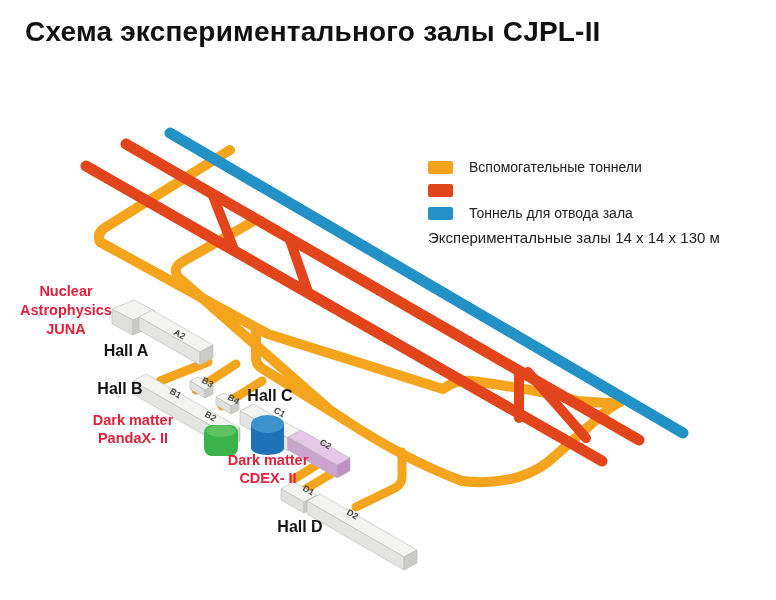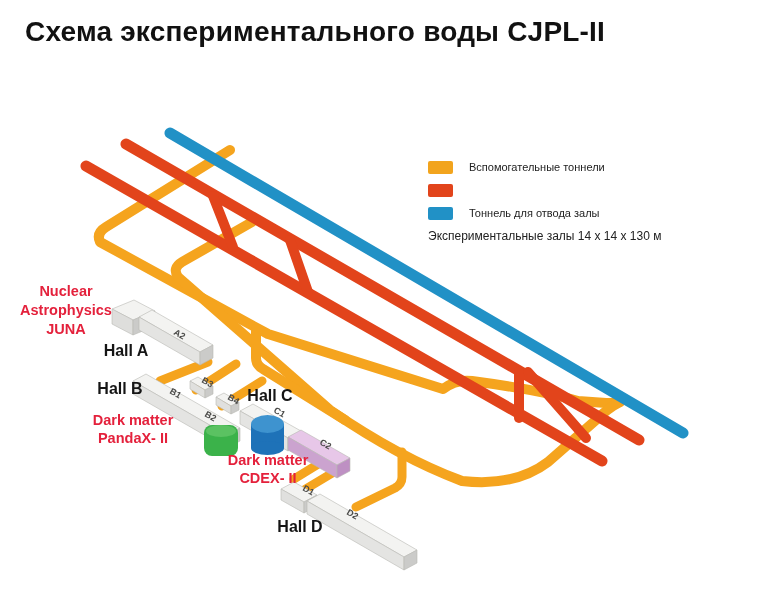--- a/index.html
+++ b/index.html
@@ -2,33 +2,33 @@
 <html><head>
 <meta charset="utf-8">
 <style>
   html,body{margin:0;padding:0;}
   body{width:776px;height:600px;background:#ffffff;font-family:"Liberation Sans",sans-serif;overflow:hidden;}
   .stage{position:relative;width:776px;height:600px;background:#fff;}
   .title{position:absolute;left:25px;top:16px;font-size:28px;font-weight:700;color:#111;letter-spacing:.2px;white-space:nowrap;}
   .legend{position:absolute;left:428px;top:160px;}
   .legend-row{display:flex;align-items:center;margin-bottom:9px;height:14px;}
   .swatch{width:25px;height:13px;border-radius:2px;margin-right:16px;flex:0 0 auto;}
-  .legend-label{font-size:11px;color:#222;white-space:nowrap;}
-  .legend-note{font-size:12px;color:#222;margin-top:3px;white-space:nowrap;}
+  .legend-label{font-size:14px;color:#222;white-space:nowrap;}
+  .legend-note{font-size:15px;color:#222;margin-top:3px;white-space:nowrap;}
   svg{position:absolute;left:0;top:0;}
   svg text{font-family:"Liberation Sans",sans-serif;}
   .hall-name{font-size:16px;font-weight:700;fill:#151515;}
   .exp-label{font-weight:700;fill:#e4213c;}
   .port-label{font-size:9px;font-weight:700;fill:#4a4a48;}
 </style>
 </head>
 <body>
 
 <div class="stage">
-  <div class="title">Схема экспериментального воды CJPL-II</div>
+  <div class="title">Схема экспериментального залы CJPL-II</div>
 
   <svg id="diagram-svg" width="776" height="600" viewBox="0 0 776 600" aria-hidden="true">
       <path d="M230,150 L106,227 Q96,233 100,242 L268,334 L443,389 Q456,379 472,381 Q540,390 578,401 L606,403 Q616,403 620,402" fill="none" stroke="#F5A41E" stroke-width="10" stroke-linecap="round" stroke-linejoin="round"></path>
       <path d="M252,222 L182,262 Q172,268 178,277 L330,410 Q400,458 462,481 Q515,487 548,462 L596,420 Q608,408 620,402" fill="none" stroke="#F5A41E" stroke-width="10" stroke-linecap="round" stroke-linejoin="round"></path>
       <path d="M208,362 L160,381" fill="none" stroke="#F5A41E" stroke-width="9" stroke-linecap="round" stroke-linejoin="round"></path>
       <path d="M236,364 L196,390" fill="none" stroke="#F5A41E" stroke-width="9" stroke-linecap="round" stroke-linejoin="round"></path>
       <path d="M262,381 L222,406" fill="none" stroke="#F5A41E" stroke-width="9" stroke-linecap="round" stroke-linejoin="round"></path>
       <path d="M256,329 L256,358 Q256,365 263,369 L345,420" fill="none" stroke="#F5A41E" stroke-width="10" stroke-linecap="round" stroke-linejoin="round"></path>
       <path d="M320,463 L294,479" fill="none" stroke="#F5A41E" stroke-width="9" stroke-linecap="round" stroke-linejoin="round"></path>
       <path d="M334,472 L304,490" fill="none" stroke="#F5A41E" stroke-width="9" stroke-linecap="round" stroke-linejoin="round"></path>
@@ -97,17 +97,17 @@
   <div class="legend">
     <div class="legend-row">
       <span class="swatch" style="background: rgb(242, 164, 29);"></span>
       <span class="legend-label">Вспомогательные тоннели</span>
     </div>
     <div class="legend-row">
       <span class="swatch" style="background: rgb(226, 68, 27);"></span>
     </div>
     <div class="legend-row">
       <span class="swatch" style="background: rgb(33, 145, 198);"></span>
-      <span class="legend-label">Тоннель для отвода залы</span>
+      <span class="legend-label">Тоннель для отвода зала</span>
     </div>
     <div class="legend-note">Экспериментальные залы 14 х 14 х 130 м</div>
   </div>
 </div>
 
 </body></html>

